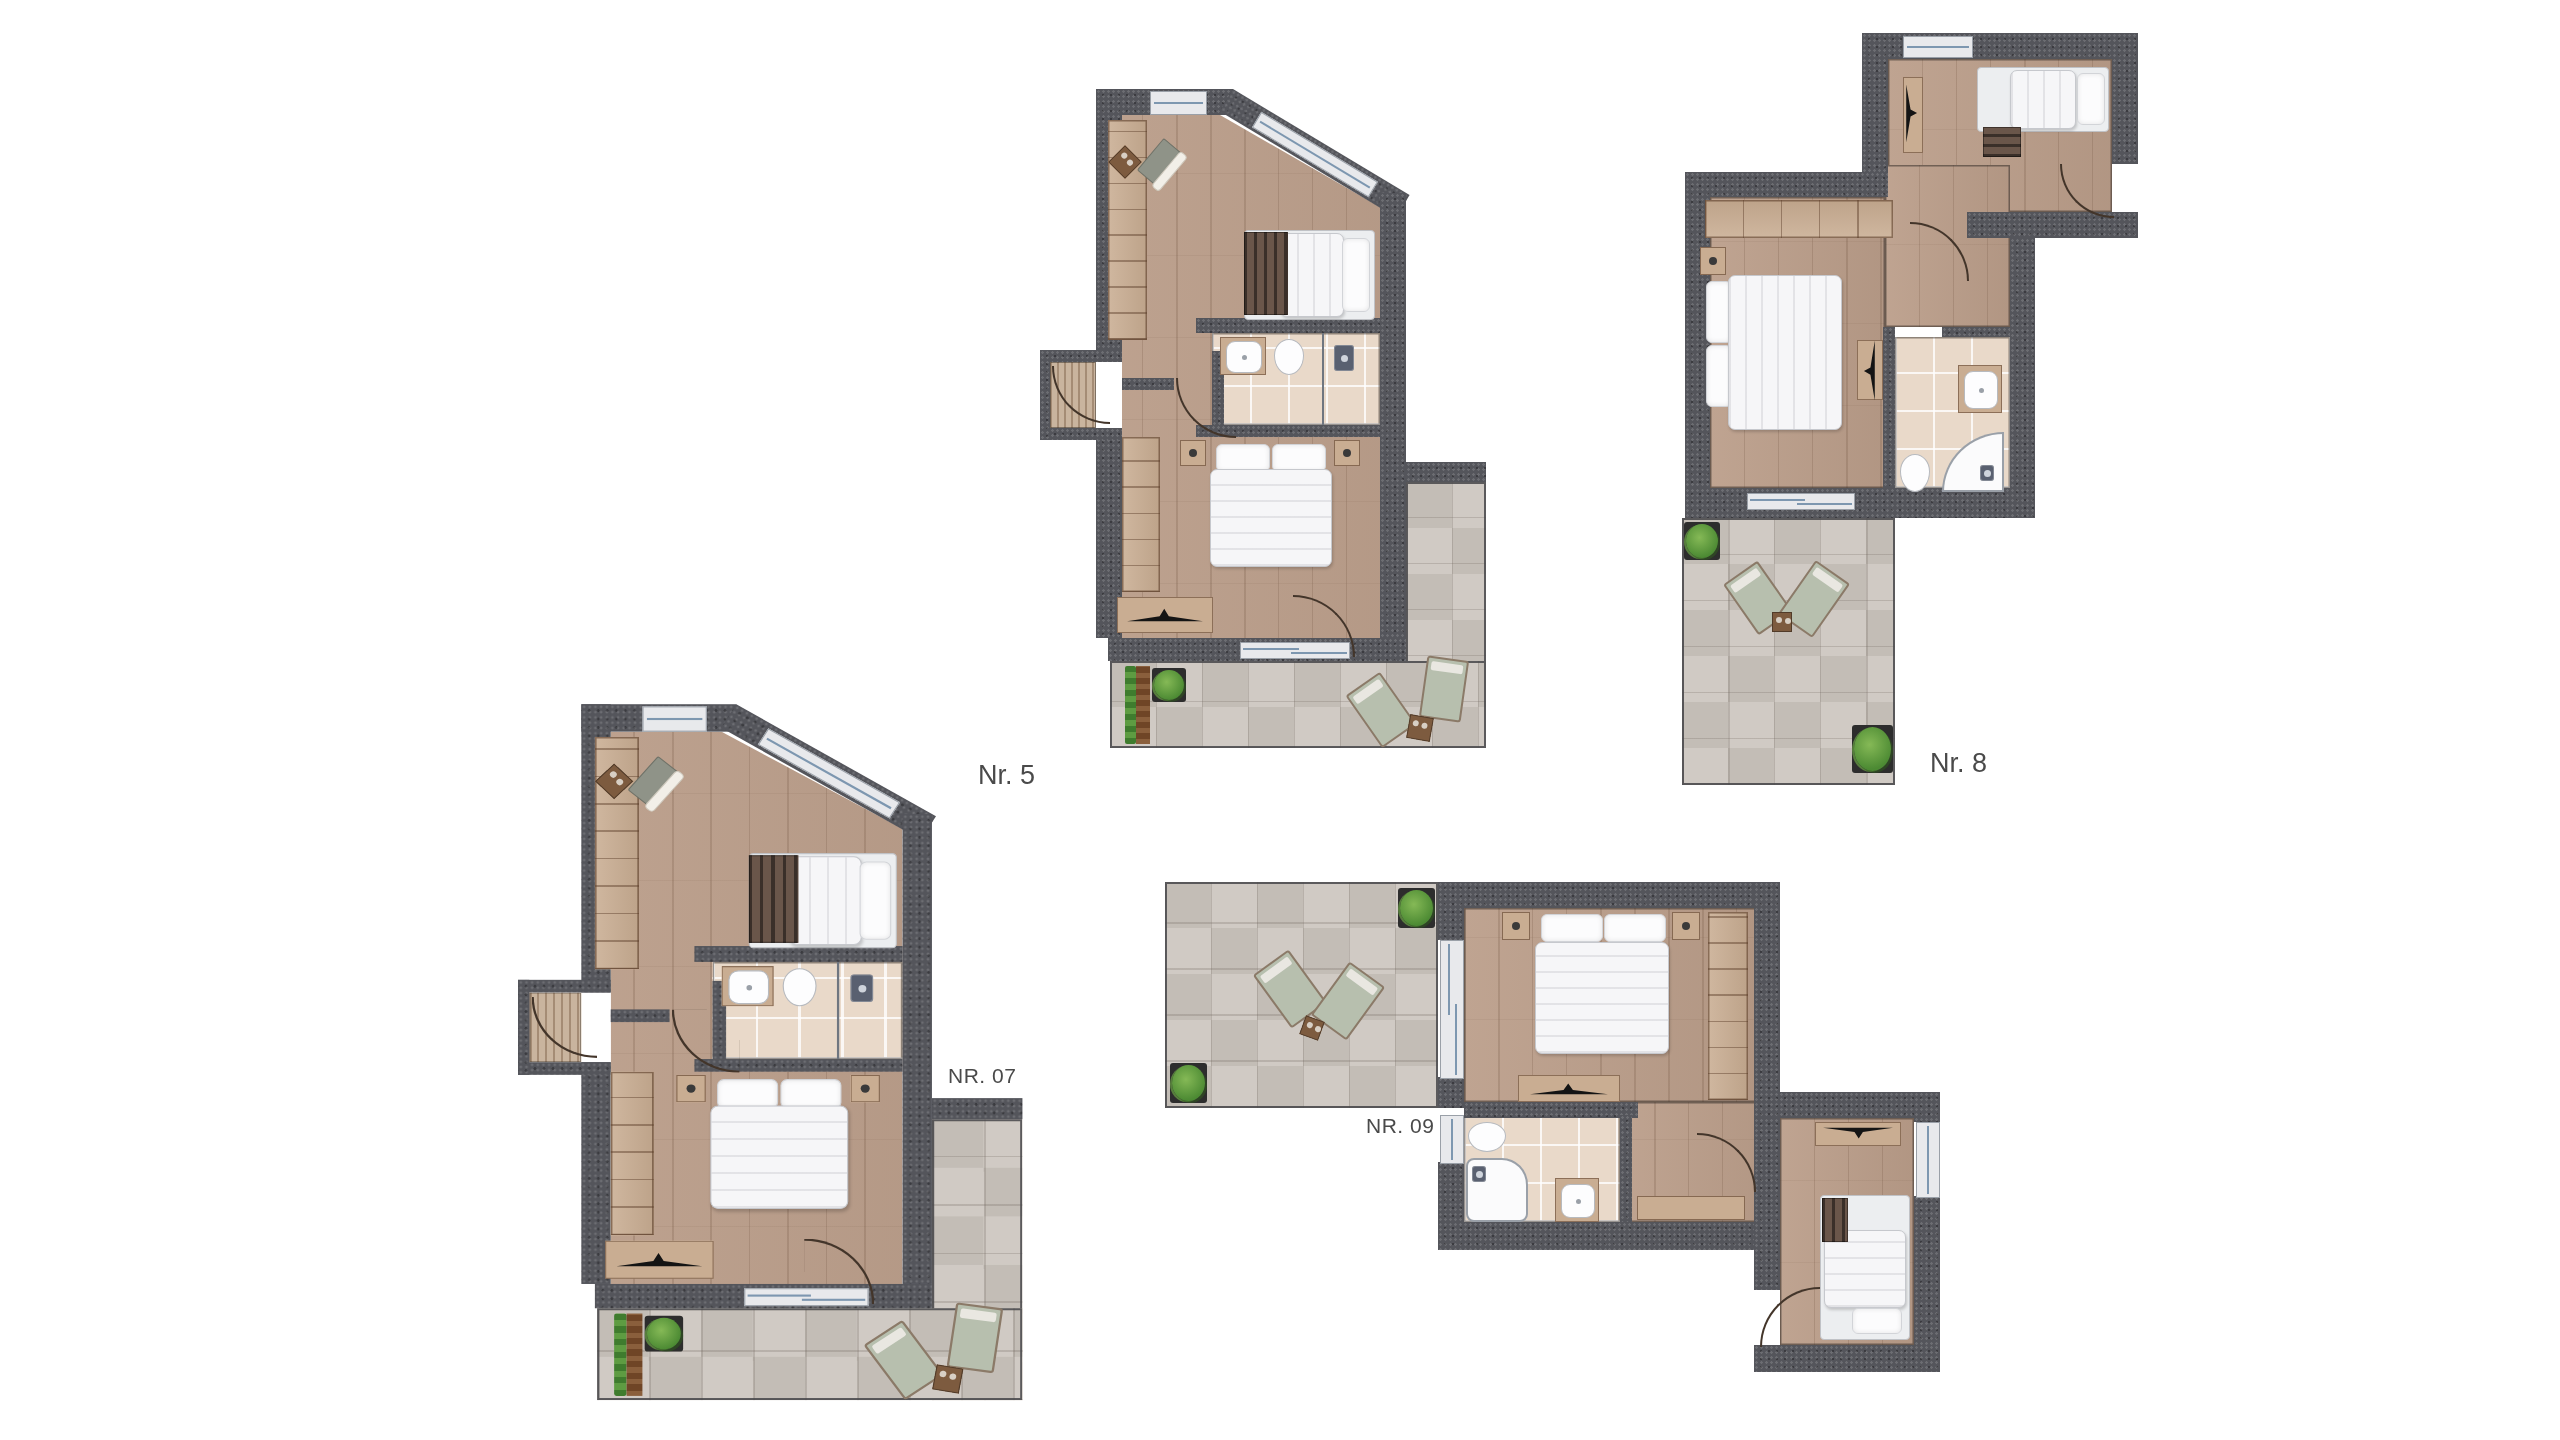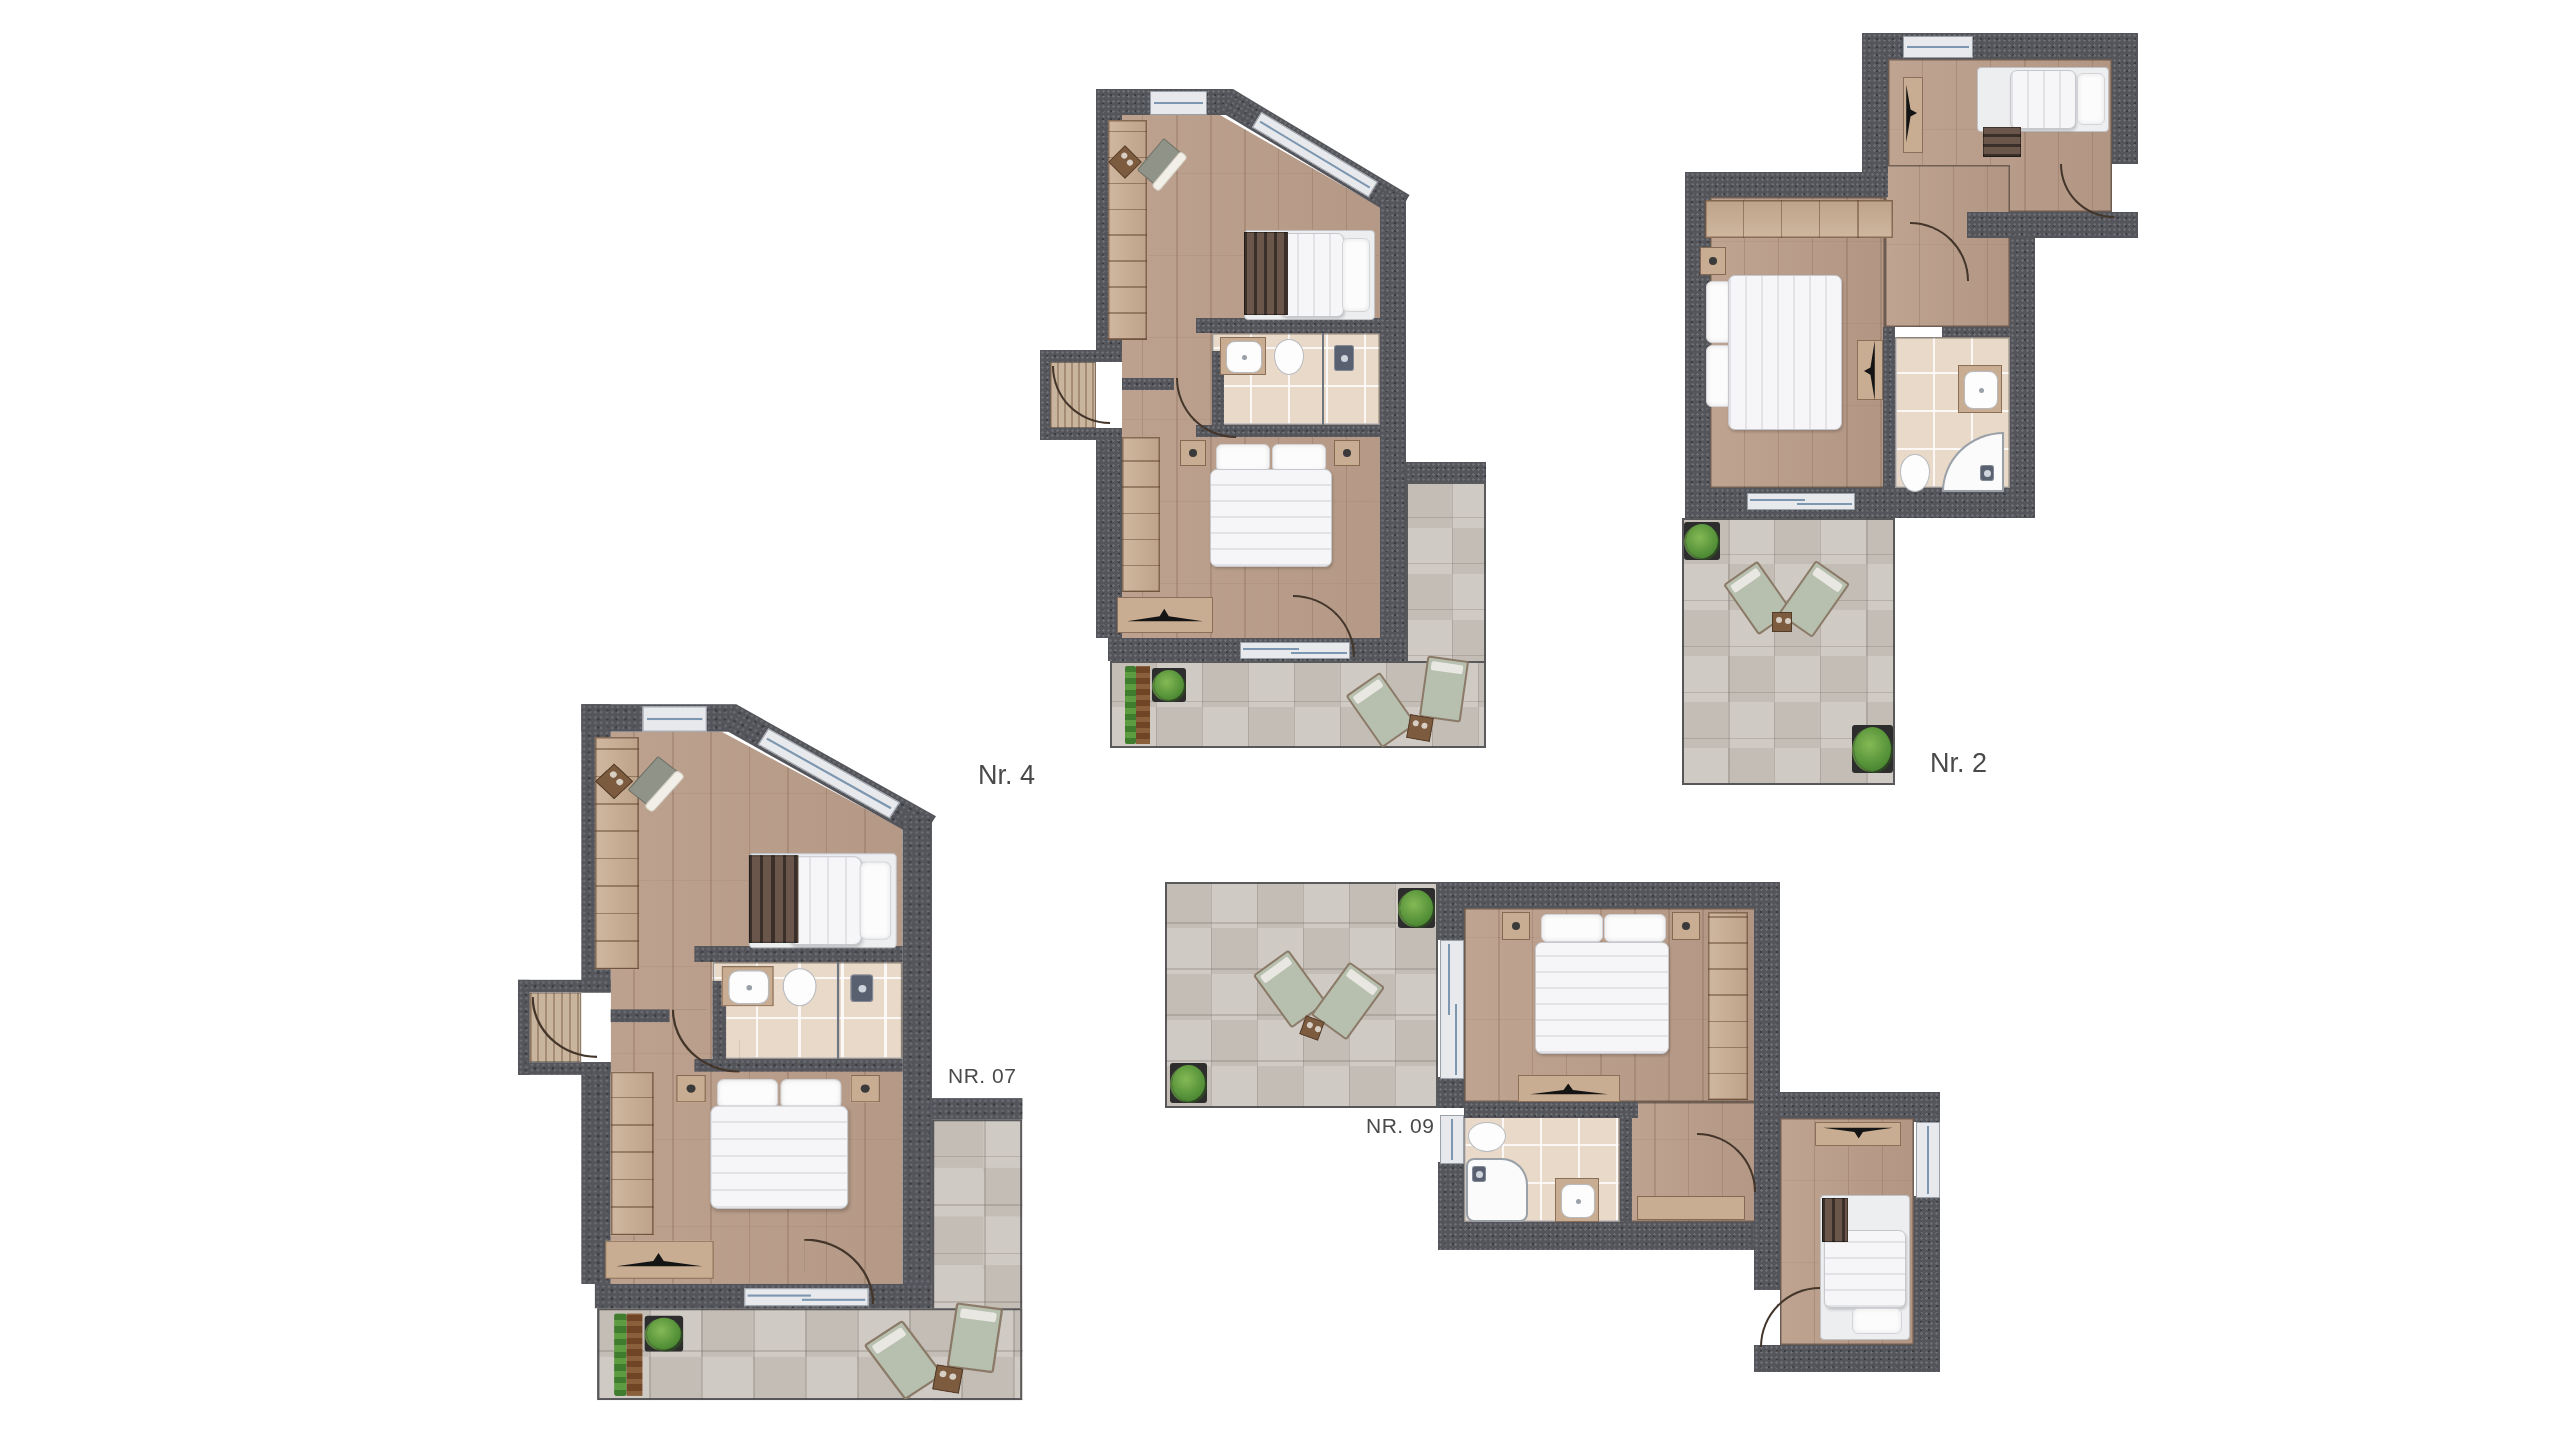--- a/index.html
+++ b/index.html
@@ -454,17 +454,17 @@
         <b></b>
       </div>
     <div class="abs lounger" style="left:166px;top:90px;width:40px;height:62px;transform:rotate(36deg);">
         <b></b>
       </div>
     <div class="abs stable" style="left:142px;top:140px;width:20px;height:20px;transform:rotate(20deg);">
         <b></b>
       </div>
   </div>
 
-  <div class="label big" style="left:978px;top:760px;">Nr. 4</div>
-  <div class="label big" style="left:1930px;top:748px;">Nr. 2</div>
+  <div class="label big" style="left:978px;top:760px;">Nr. 5</div>
+  <div class="label big" style="left:1930px;top:748px;">Nr. 8</div>
   <div class="label small" style="left:948px;top:1064px;">NR. 07</div>
   <div class="label small" style="left:1366px;top:1114px;">NR. 09</div>
 </div>
 
 </body></html>

